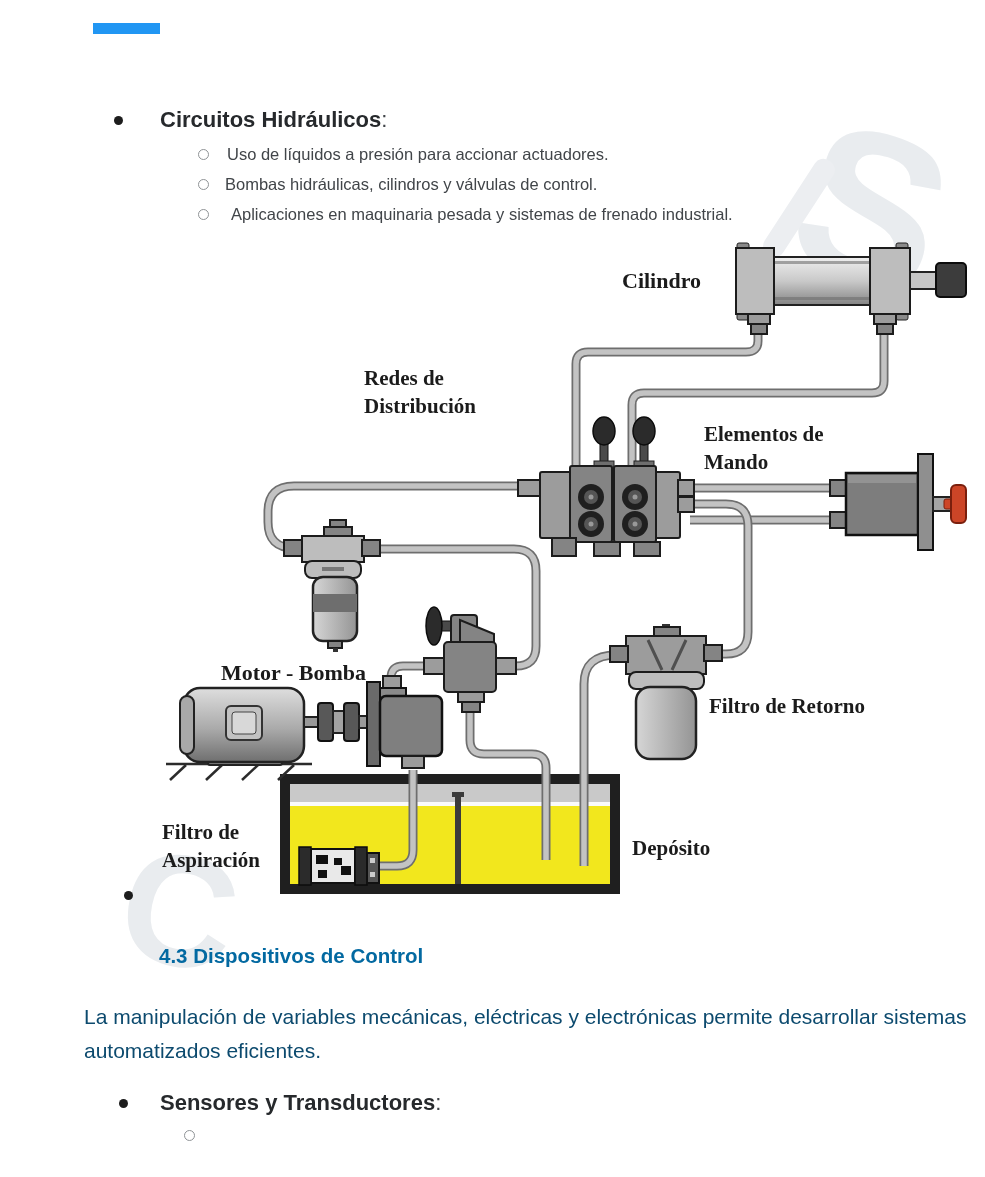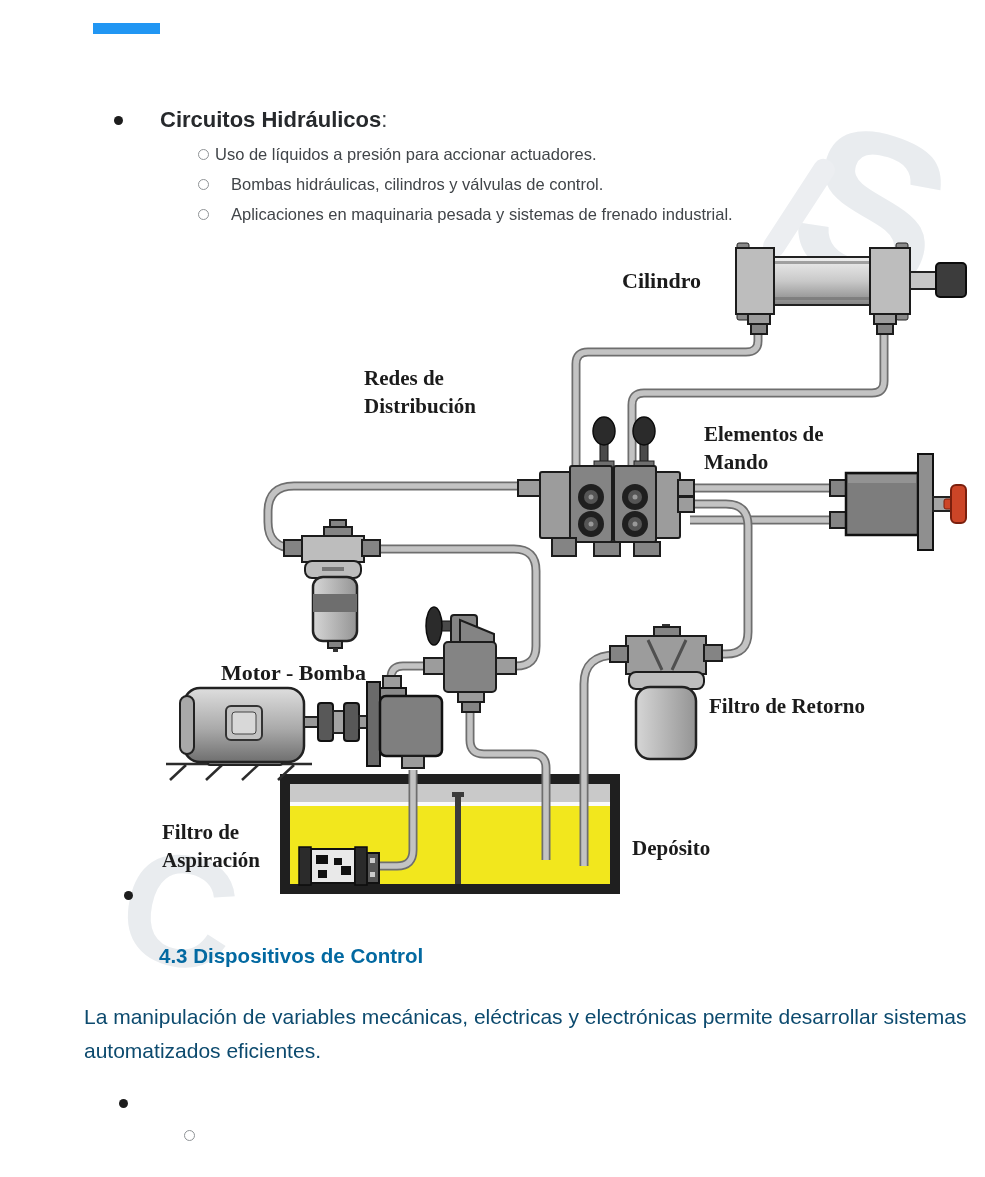--- a/index.html
+++ b/index.html
@@ -48,25 +48,25 @@
 <div class="wm wm-s">S</div>
 <div class="wm-stroke"></div>
 <div class="wm wm-c">C</div>
 
 <div class="row" style="left:114px;top:109px">
   <span class="dot" style="margin-top:7px"></span>
   <span class="li-title" style="margin-left:37px"><span>Circuitos Hidráulicos</span><span class="colon">:</span></span>
 </div>
 <div class="row" style="left:198px;top:143px">
   <span class="ring" style="margin-top:6px"></span>
-  <span class="li-text" style="margin-left:6px">Uso de líquidos a presión para accionar actuadores.</span>
+  <span class="li-text" style="margin-left:18px">Uso de líquidos a presión para accionar actuadores.</span>
 </div>
 <div class="row" style="left:198px;top:173px">
   <span class="ring" style="margin-top:6px"></span>
-  <span class="li-text" style="margin-left:22px">Bombas hidráulicas, cilindros y válvulas de control.</span>
+  <span class="li-text" style="margin-left:16px">Bombas hidráulicas, cilindros y válvulas de control.</span>
 </div>
 <div class="row" style="left:198px;top:203px">
   <span class="ring" style="margin-top:6px"></span>
   <span class="li-text" style="margin-left:22px">Aplicaciones en maquinaria pesada y sistemas de frenado industrial.</span>
 </div>
 
 <svg class="diagram" width="985" height="675" viewBox="0 240 985 675">
   <defs>
     <linearGradient id="gBarrel" x1="0" y1="0" x2="0" y2="1">
       <stop offset="0" stop-color="#efefef"></stop>
@@ -277,16 +277,17 @@
 <div class="row" style="left:124px;top:891px">
   <span class="dot"></span>
 </div>
 
 <div class="heading" style="left:159px;top:944px">4.3 Dispositivos de Control</div>
 
 <div class="para" style="left:84px;top:1000px">La manipulación de variables mecánicas, eléctricas y electrónicas permite desarrollar sistemas automatizados eficientes.</div>
 
 <div class="row" style="left:119px;top:1092px">
   <span class="dot" style="margin-top:7px"></span>
+  <span class="li-title" style="margin-left:32px"><span>Sensores y Transductores</span><span class="colon">:</span></span>
 </div>
 <div class="row" style="left:184px;top:1124px">
   <span class="ring" style="margin-top:6px"></span>
 </div>
 
 </body></html>

